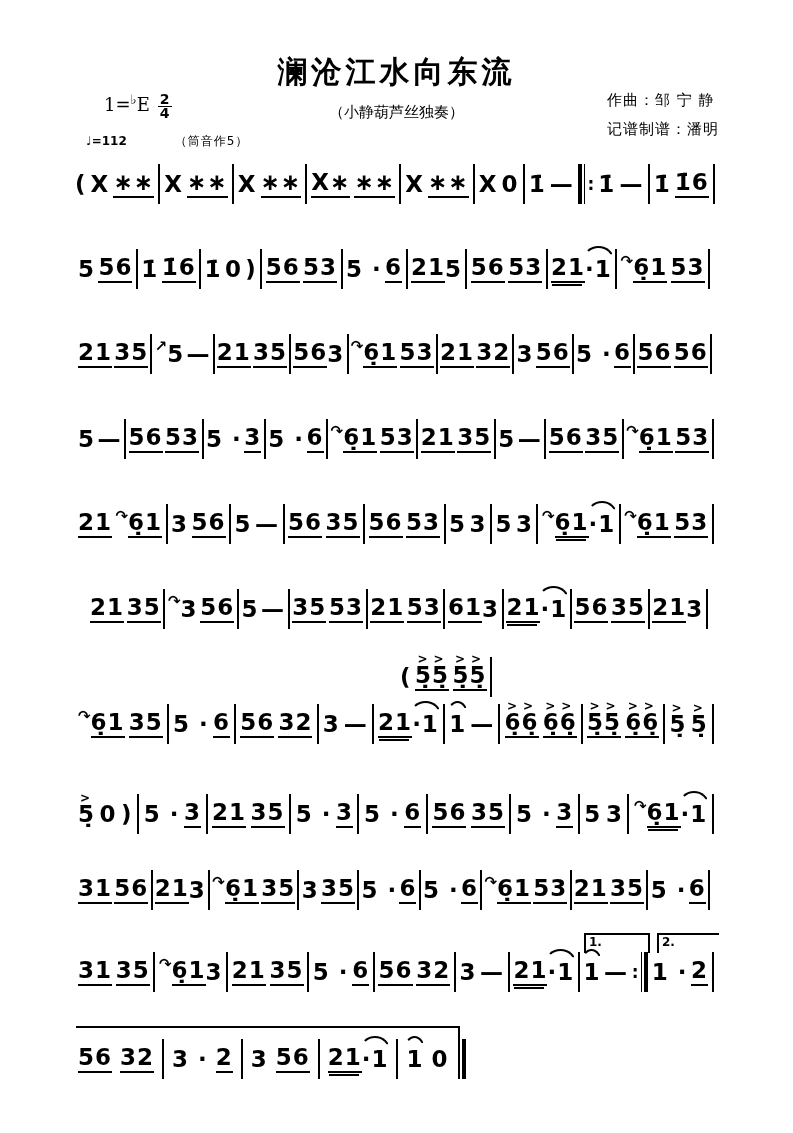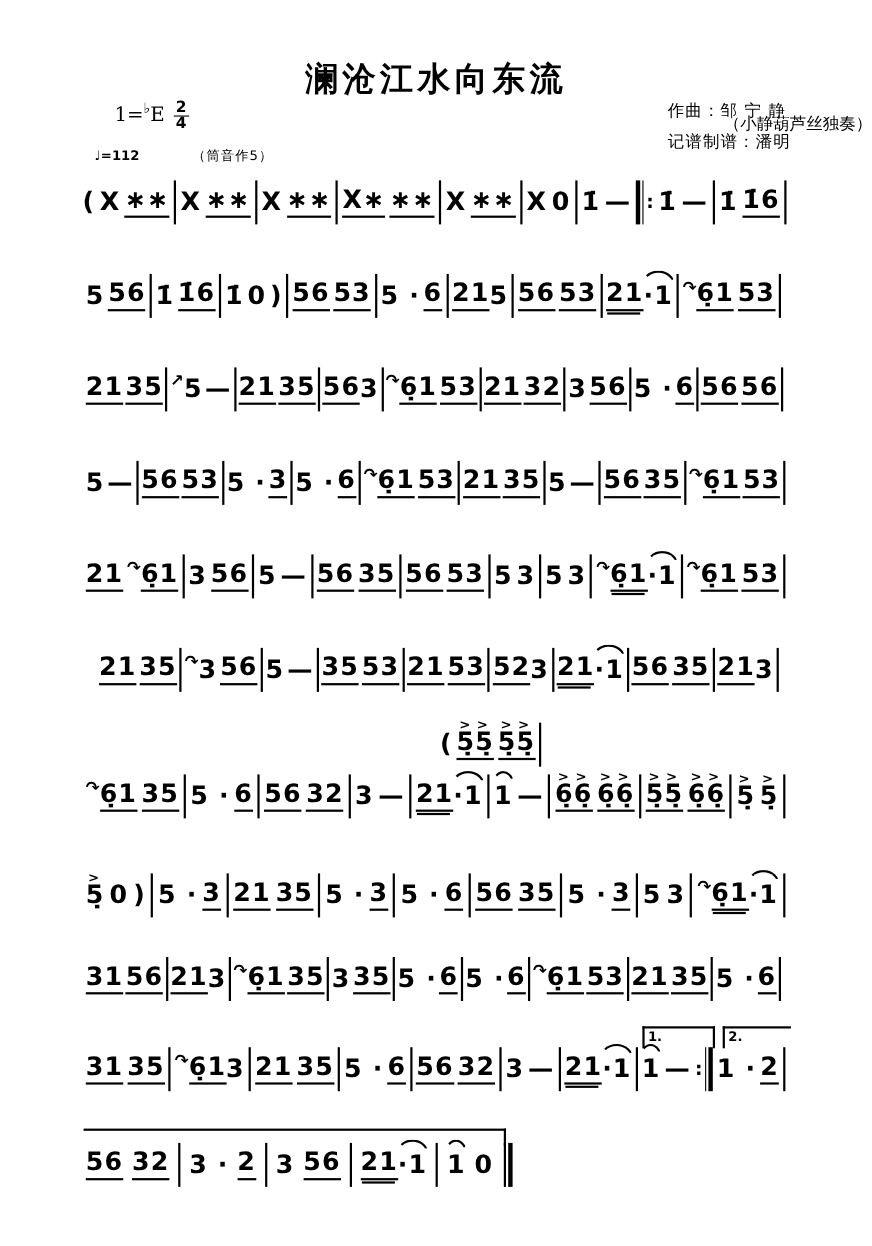--- a/index.html
+++ b/index.html
@@ -1,21 +1,21 @@
 <!DOCTYPE html>
 <html><head>
 <meta charset="utf-8">
 <style>
   html,body{margin:0;padding:0;background:#888;}
   #page{position:relative;width:793px;height:1133px;background:#ffffff;margin:0 auto;overflow:hidden;
         font-family:"DejaVu Sans",sans-serif;color:#000;}
   
   .title{position:absolute;top:52px;left:0;width:100%;text-align:center;
          font-family:"DejaVu Serif",serif;font-weight:bold;font-size:30px;letter-spacing:4px;}
-  .subtitle{position:absolute;top:103px;left:0;width:100%;text-align:right;font-size:15px;}
+  .subtitle{position:absolute;top:103px;left:0;width:100%;text-align:center;font-size:15px;}
   .credits{position:absolute;top:86px;left:607px;font-size:15px;line-height:29px;letter-spacing:1px;}
   .keysig{position:absolute;top:92px;left:104px;font-size:18px;font-family:"DejaVu Serif",serif;}
   .keysig .flat{font-size:13px;vertical-align:super;}
   .frac{display:inline-flex;flex-direction:column;align-items:center;vertical-align:middle;
         font-weight:bold;font-size:14px;line-height:13px;margin-left:8px;font-family:"DejaVu Sans",sans-serif;}
   .frac .num{border-bottom:1.5px solid #000;padding:0 2px;}
   .tempo-row{position:absolute;top:133px;left:86px;font-size:12px;font-weight:bold;}
   .tempo-row .fing{font-weight:normal;margin-left:48px;letter-spacing:1px;}
   
   .mline{position:absolute;display:flex;justify-content:space-between;align-items:flex-end;height:32px;}
@@ -639,21 +639,21 @@
           </span>
         </span>
         <span class="tok">
           <span class="part">
             <span class="txt u1">53</span>
           </span>
         </span>
         <span class="bar"></span>
         <span class="tok">
           <span class="part">
-            <span class="txt u1">52</span>
+            <span class="txt u1">61</span>
           </span>
           <span class="part">
             <span class="txt">3</span>
           </span>
         </span>
         <span class="bar"></span>
         <span class="tok">
           <span class="part">
             <span class="txt u2">21<span class="u2x"></span></span>
           </span>

